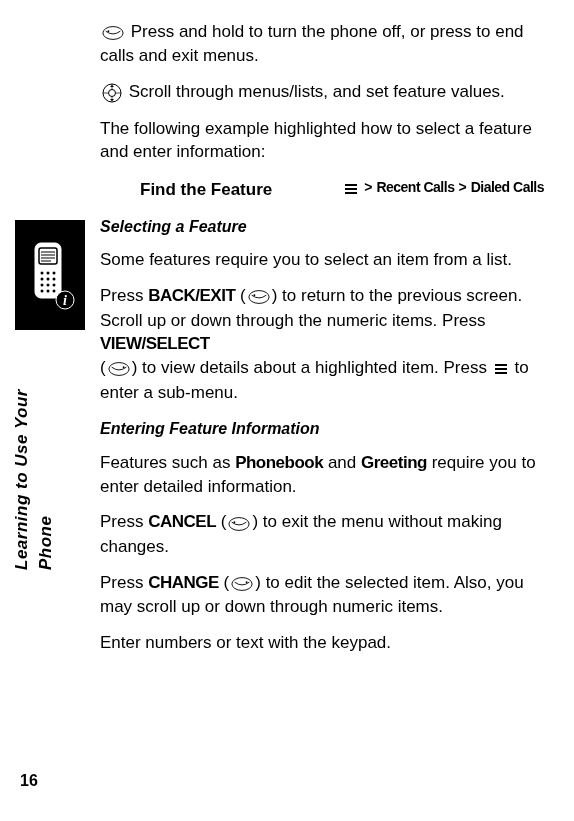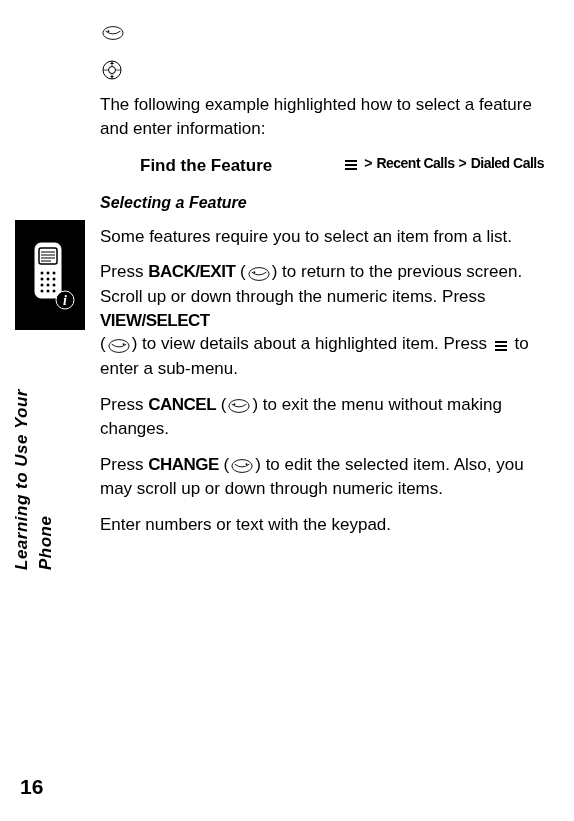--- a/index.html
+++ b/index.html
@@ -46,24 +46,24 @@
       font-weight: bold;
       font-style: italic;
       font-size: 17px;
       letter-spacing: 0.5px;
       width: 240px;
       text-align: left;
       top: 570px;
     }
     .page-number {
       position: absolute;
-      bottom: 20px;
+      bottom: 29px;
       left: 20px;
       font-weight: bold;
-      font-size: 21px;
+      font-size: 16px;
     }
     p {
       margin-bottom: 12px;
     }
     .icon-inline {
       display: inline-block;
       vertical-align: middle;
       margin: 0 2px;
     }
     .bold-cond {
@@ -126,31 +126,33 @@
 <div class="content">
 
   <p>
     <span class="icon-inline">
       <svg class="icon-svg" viewBox="0 0 24 16">
           <ellipse cx="12" cy="8" rx="11" ry="7" fill="none" stroke="#000" stroke-width="1"></ellipse>
           <path d="M4 6 Q12 12 20 6" fill="none" stroke="#000" stroke-width="1"></path>
           <circle cx="7" cy="6" r="1" fill="#000"></circle>
         </svg>
     </span>
+    <span>Press and hold to turn the phone off, or press to end calls and exit menus.</span>
   </p>
 
   <p>
     <span class="icon-inline">
       <svg class="icon-scroll" viewBox="0 0 20 20">
           <circle cx="10" cy="10" r="9" fill="none" stroke="#000" stroke-width="1"></circle>
           <circle cx="10" cy="10" r="3.5" fill="none" stroke="#000" stroke-width="1"></circle>
           <path d="M10 1 L10 6.5 M10 13.5 L10 19 M1 10 L6.5 10 M13.5 10 L19 10" stroke="#000" stroke-width="0.7"></path>
           <path d="M10 2 L8 4 L12 4 Z M10 18 L8 16 L12 16 Z" fill="#000"></path>
         </svg>
     </span>
+    <span>Scroll through menus/lists, and set feature values.</span>
   </p>
 
   <p>The following example highlighted how to select a feature and enter information:</p>
 
   <div class="feature-row">
     <span class="feature-label">Find the Feature</span>
     <span class="feature-path">
       <span class="icon-inline">
         <svg class="icon-menu" viewBox="0 0 14 12">
             <rect x="1" y="1" width="12" height="2" fill="#000"></rect>
@@ -181,21 +183,25 @@
           <ellipse cx="12" cy="8" rx="11" ry="7" fill="none" stroke="#000" stroke-width="1"></ellipse>
           <path d="M4 6 Q12 12 20 6" fill="none" stroke="#000" stroke-width="1"></path>
           <circle cx="17" cy="6" r="1" fill="#000"></circle>
         </svg></span><span>) to view details about a highlighted item. Press </span><span class="icon-inline"><svg class="icon-menu" viewBox="0 0 14 12">
           <rect x="1" y="1" width="12" height="2" fill="#000"></rect>
           <rect x="1" y="5" width="12" height="2" fill="#000"></rect>
           <rect x="1" y="9" width="12" height="2" fill="#000"></rect>
         </svg></span><span> to enter a sub-menu.</span>
   </p>
 
-
+  <h2 class="section-title">Entering Feature Information</h2>
+
+  <p>
+    <span>Features such as </span><span class="bold-cond">Phonebook</span><span> and </span><span class="bold-cond">Greeting</span><span> require you to enter detailed information.</span>
+  </p>
 
   <p>
     <span>Press </span><span class="bold-cond">CANCEL</span><span> (</span><span class="icon-inline"><svg class="icon-svg" viewBox="0 0 24 16">
           <ellipse cx="12" cy="8" rx="11" ry="7" fill="none" stroke="#000" stroke-width="1"></ellipse>
           <path d="M4 6 Q12 12 20 6" fill="none" stroke="#000" stroke-width="1"></path>
           <circle cx="7" cy="6" r="1" fill="#000"></circle>
         </svg></span><span>) to exit the menu without making changes.</span>
   </p>
 
 

